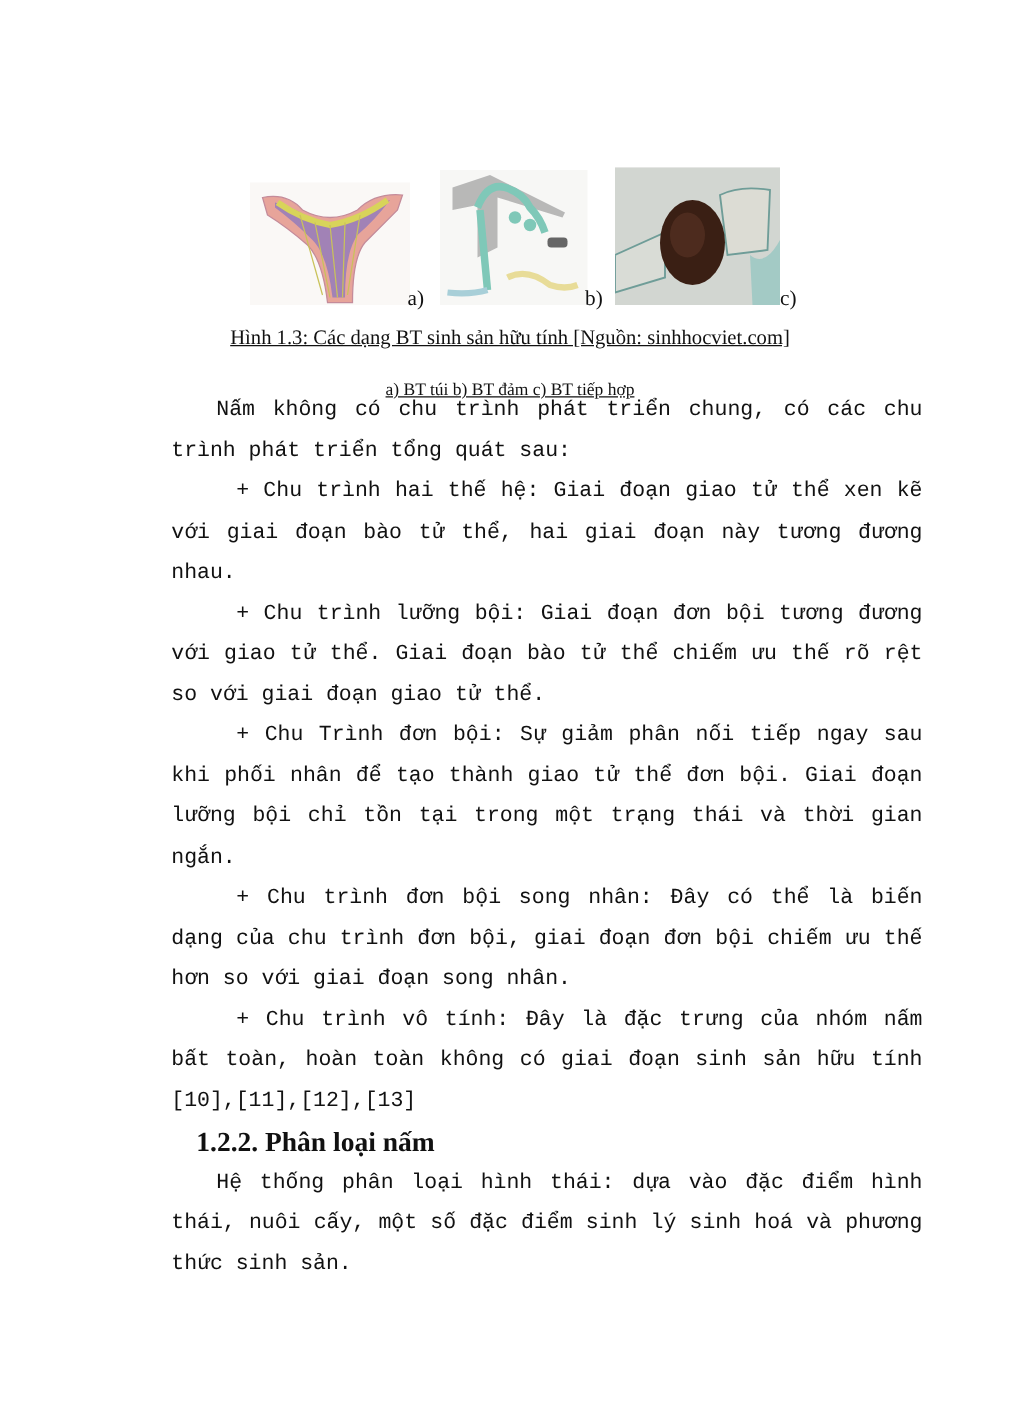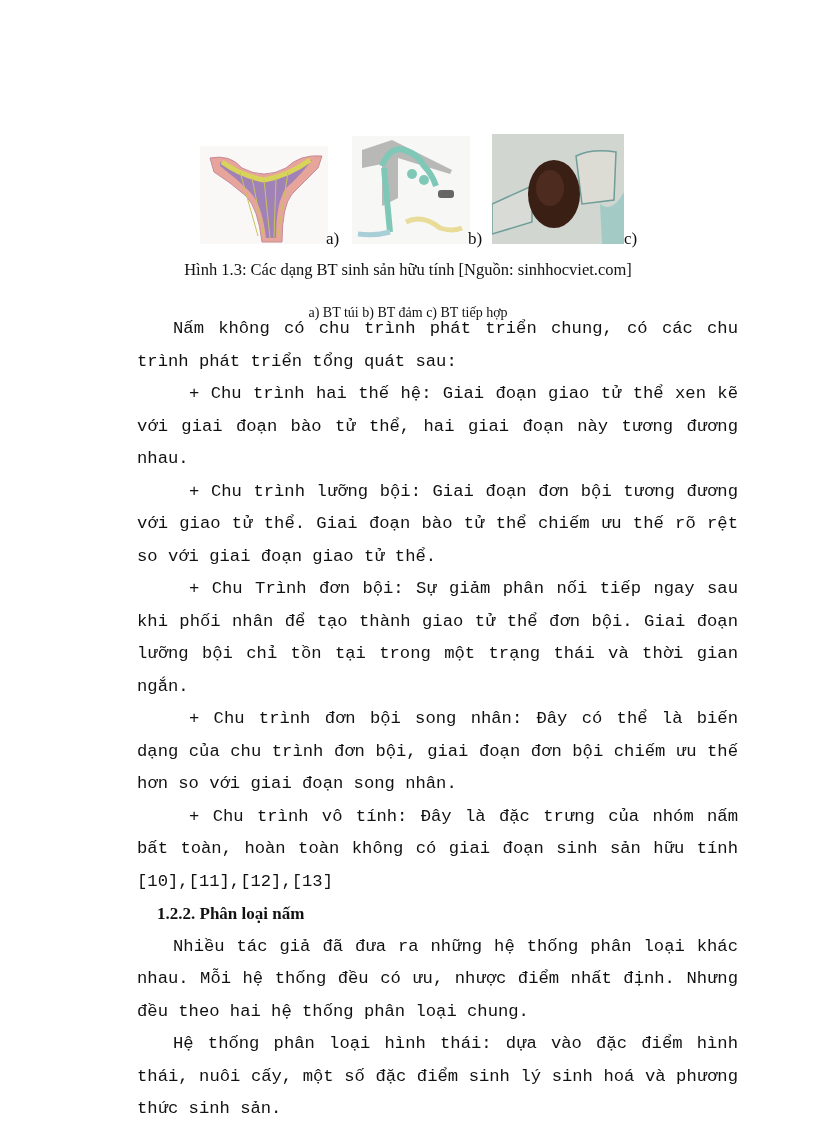--- a/index.html
+++ b/index.html
@@ -16,29 +16,29 @@
   .fig-label { position: absolute; font-size: 17px; line-height: 17px; }
 
   #fig-a { left: 4px; top: 12px; width: 128px; height: 98px; background: #faf8f6; }
   #fig-b { left: 156px; top: 2px; width: 118px; height: 108px; background: #f7f7f5; }
   #fig-c { left: 296px; top: 0px; width: 132px; height: 110px; background: #cfd4cf; overflow: hidden; }
 
   #label-a { left: 130px; top: 96px; }
   #label-b { left: 272px; top: 96px; }
   #label-c { left: 428px; top: 96px; }
 
-  .caption { position: absolute; left: 0; width: 816px; text-align: center; }
+  .caption { position: absolute; left: 0; width: 816px; text-align: center; text-decoration: underline; }
   #caption-main { top: 260px; font-size: 16.5px; }
   #caption-sub { top: 305px; font-size: 14px; }
 
   .text-block { position: absolute; left: 137px; width: 601px; font-size: 17.2px; line-height: 32.5px; }
   .p { margin: 0; text-align: justify; text-align-last: auto; font-family: Liberation Mono, monospace; }
   .indent1 { text-indent: 36px; }
   .indent2 { text-indent: 52px; }
-  .heading { font-weight: bold; font-size: 17px; padding-left: 20px; margin: 0; }
+  .heading { font-weight: bold; font-size: 22px; padding-left: 20px; margin: 0; }
 </style>
 </head>
 <body>
 
 <div class="page">
 
   <div class="figure-row">
 
     <div class="fig" id="fig-a">
       <svg width="128" height="98" viewBox="0 0 128 98">
@@ -87,17 +87,16 @@
   <div class="caption" id="caption-sub">a) BT túi b) BT đảm  c) BT tiếp hợp</div>
 
   <div class="text-block" style="top:313px;">
     <p class="p indent1">Nấm không có chu trình phát triển chung, có các chu trình phát triển tổng quát sau:</p>
     <p class="p indent2">+ Chu trình hai thế hệ: Giai đoạn giao tử thể xen kẽ với giai đoạn bào tử thể, hai giai đoạn này tương đương nhau.</p>
     <p class="p indent2">+ Chu trình lưỡng bội: Giai đoạn đơn bội tương đương với giao tử thể. Giai đoạn bào tử thể chiếm ưu thế rõ rệt so với giai đoạn giao tử thể.</p>
     <p class="p indent2">+ Chu Trình đơn bội: Sự giảm phân nối tiếp ngay sau khi phối nhân để tạo thành giao tử thể đơn bội. Giai đoạn lưỡng bội chỉ tồn tại trong một trạng thái và thời gian ngắn.</p>
     <p class="p indent2">+ Chu trình đơn bội song nhân: Đây có thể là biến dạng của chu trình đơn bội, giai đoạn đơn bội chiếm ưu thế hơn so với giai đoạn song nhân.</p>
     <p class="p indent2">+ Chu trình vô tính: Đây là đặc trưng của nhóm nấm bất toàn, hoàn toàn không có giai đoạn sinh sản hữu tính [10],[11],[12],[13]</p>
     <p class="heading">1.2.2. Phân loại nấm</p>
-    <p class="p indent1">Nhiều tác giả đã đưa ra những hệ thống phân loại khác nhau. Mỗi hệ thống đều có ưu, nhược điểm nhất định. Nhưng đều theo hai hệ thống phân loại chung.</p>
     <p class="p indent1">Hệ thống phân loại hình thái:  dựa vào đặc điểm hình thái, nuôi cấy, một số đặc điểm sinh lý sinh hoá và  phương thức sinh sản.</p>
   </div>
 
 </div>
 
 </body></html>

